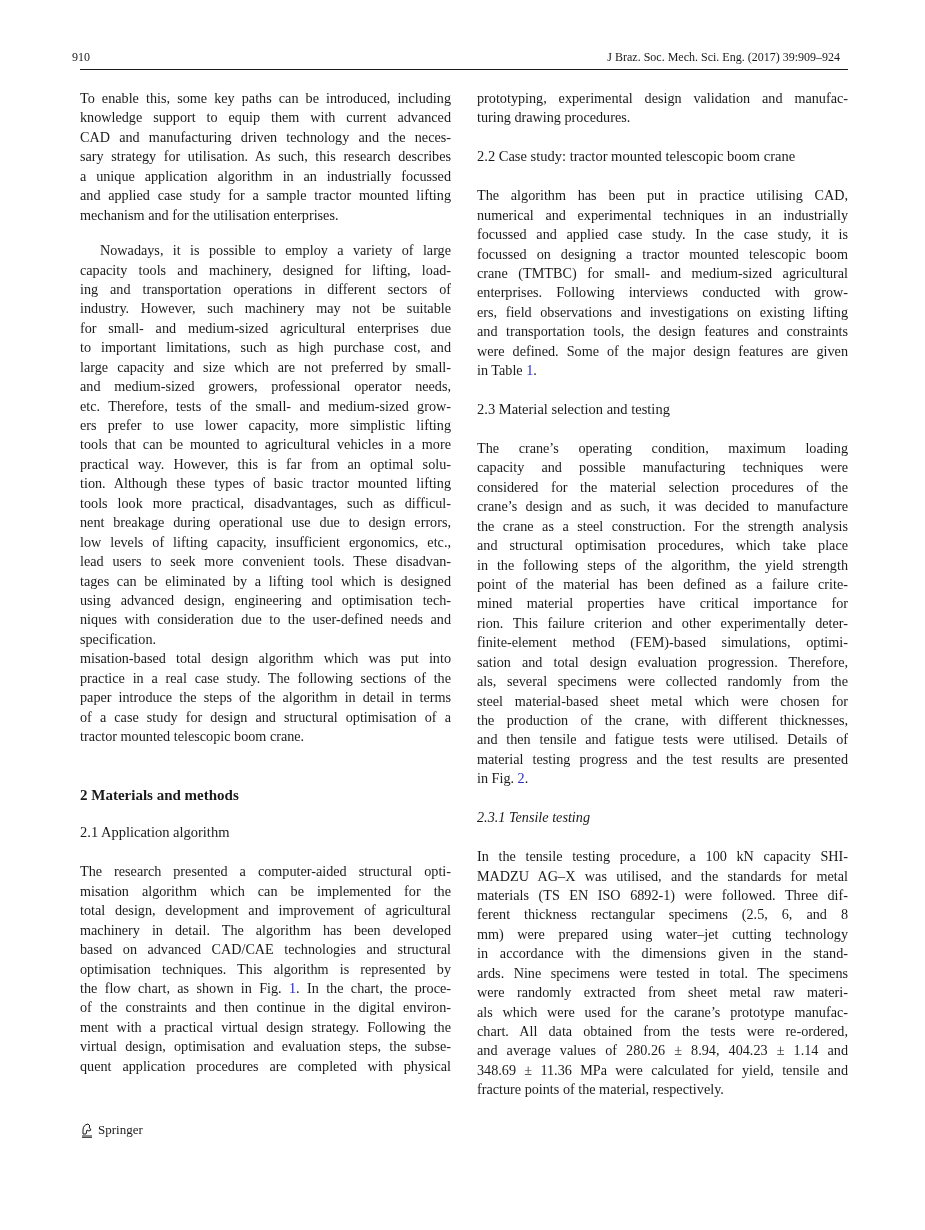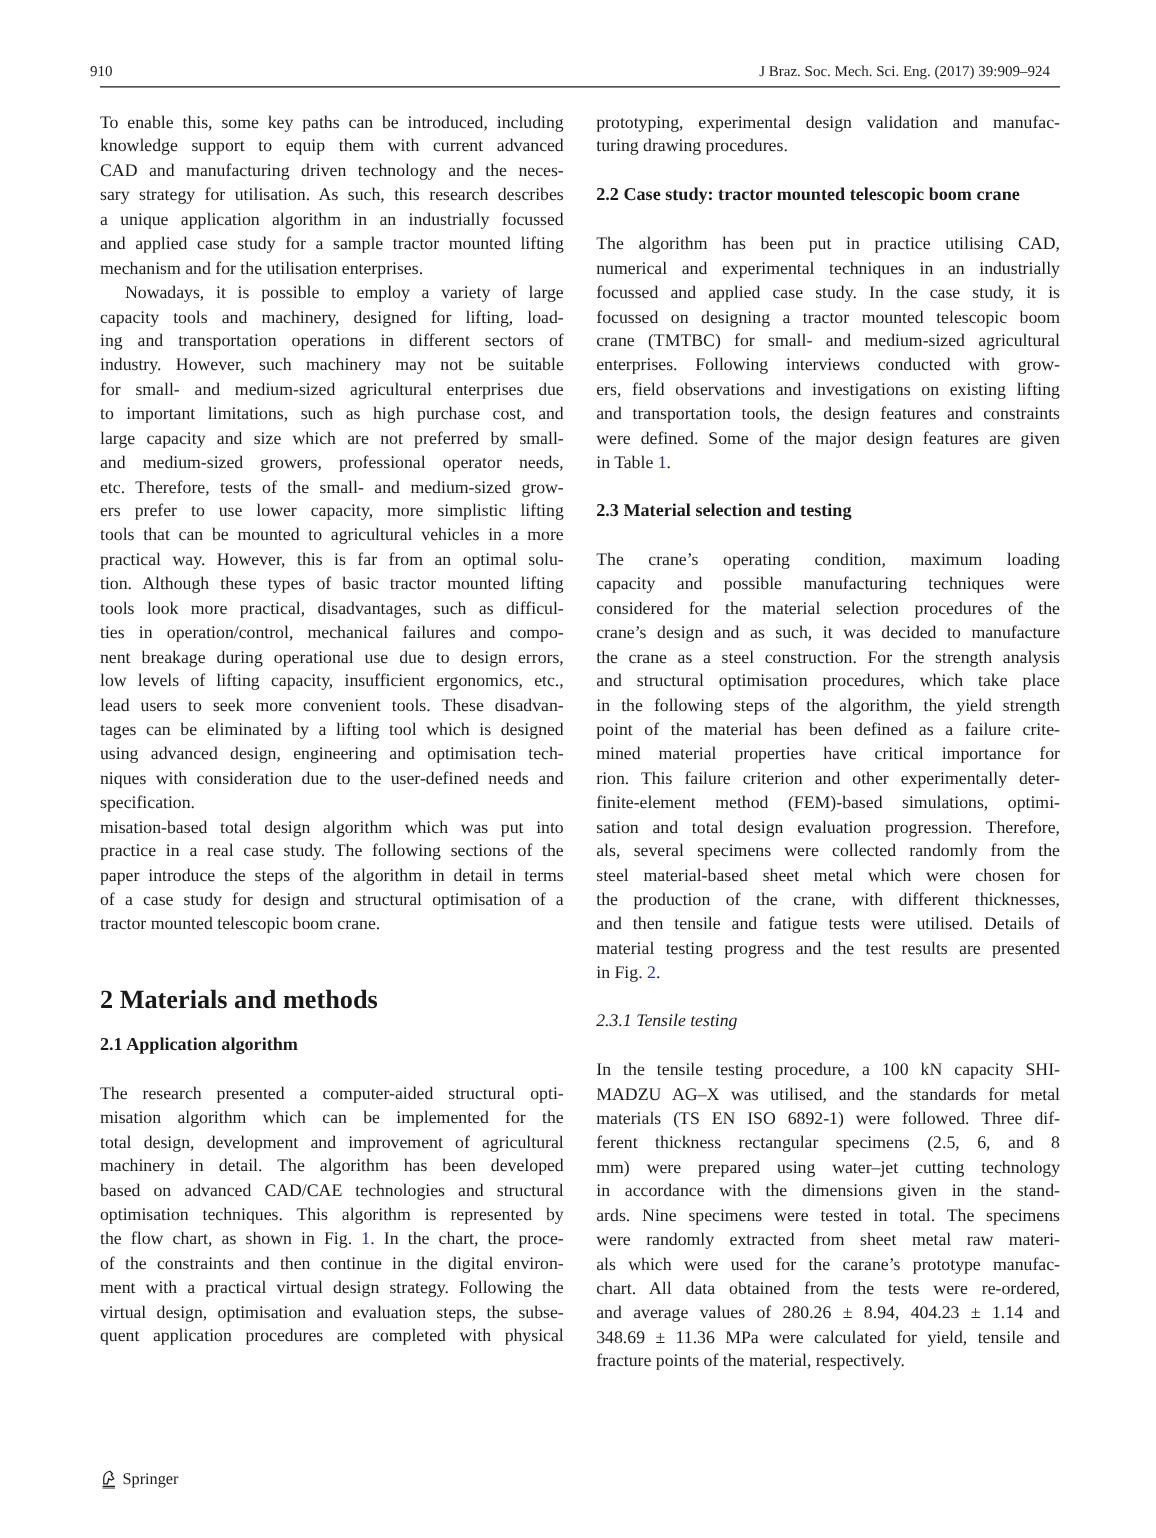--- a/index.html
+++ b/index.html
@@ -10,28 +10,28 @@
   .header .pnum { position: absolute; left: 0; top: 0; }
   .header .journal { position: absolute; right: 0; top: 0; }
   .header-rule { position: absolute; left: 80px; top: 69px; width: 768px; height: 0;
                  border-top: 1.6px solid #1a1a1a; }
   .col { position: absolute; width: 371px; font-size: 14.2px; }
   .col-left { left: 80px; top: 89px; }
   .col-right { left: 477px; top: 89px; }
   .line { display: block; height: 19.45px; line-height: 19.45px; white-space: nowrap;
           text-align: justify; text-align-last: justify; overflow: hidden; }
   .line.last { text-align-last: left; }
-  .line.indent { padding-left: 20px; }
+  .line.indent { padding-left: 20px; margin-top: 16px; }
   .link { color: #2a2ab8; }
   .gap { display: block; height: 19.45px; }
   .gap-lg { display: block; height: 38px; }
-  .h1 { display: block; font-weight: bold; font-size: 21px; height: 22px; line-height: 22px; }
-  .h2 { display: block; font-weight: bold; font-size: 14.5px; height: 19.45px; line-height: 19.45px; }
+  .h1 { display: block; font-weight: bold; font-size: 15px; height: 22px; line-height: 22px; }
+  .h2 { display: block; font-weight: normal; font-size: 14.5px; height: 19.45px; line-height: 19.45px; }
   .h3 { display: block; font-style: italic; font-size: 14.2px; height: 19.45px; line-height: 19.45px; }
-  .footer { position: absolute; left: 80px; top: 1175px; font-size: 13px; display: flex;
+  .footer { position: absolute; left: 80px; top: 1122px; font-size: 13px; display: flex;
             align-items: center; gap: 4px; font-family: Liberation Serif, serif; }
   .footer svg { width: 14px; height: 16px; }
 </style>
 </head>
 <body>
 
 <div class="header">
   <span class="pnum">910</span>
   <span class="journal">J Braz. Soc. Mech. Sci. Eng. (2017) 39:909–924</span>
 </div>
@@ -55,21 +55,20 @@
       <span class="line">for small- and medium-sized agricultural enterprises due</span>
       <span class="line">to important limitations, such as high purchase cost, and</span>
       <span class="line">large capacity and size which are not preferred by small-</span>
       <span class="line">and medium-sized growers, professional operator needs,</span>
       <span class="line">etc. Therefore, tests of the small- and medium-sized grow-</span>
       <span class="line">ers prefer to use lower capacity, more simplistic lifting</span>
       <span class="line">tools that can be mounted to agricultural vehicles in a more</span>
       <span class="line">practical way. However, this is far from an optimal solu-</span>
       <span class="line">tion. Although these types of basic tractor mounted lifting</span>
       <span class="line">tools look more practical, disadvantages, such as difficul-</span>
-      <span class="line">ties in operation/control, mechanical failures and compo-</span>
       <span class="line">nent breakage during operational use due to design errors,</span>
       <span class="line">low levels of lifting capacity, insufficient ergonomics, etc.,</span>
       <span class="line">lead users to seek more convenient tools. These disadvan-</span>
       <span class="line">tages can be eliminated by a lifting tool which is designed</span>
       <span class="line">using advanced design, engineering and optimisation tech-</span>
       <span class="line">niques with consideration due to the user-defined needs and</span>
       <span class="line last">specification.</span>
     </div>
   <div>
       <span class="line">misation-based total design algorithm which was put into</span>

